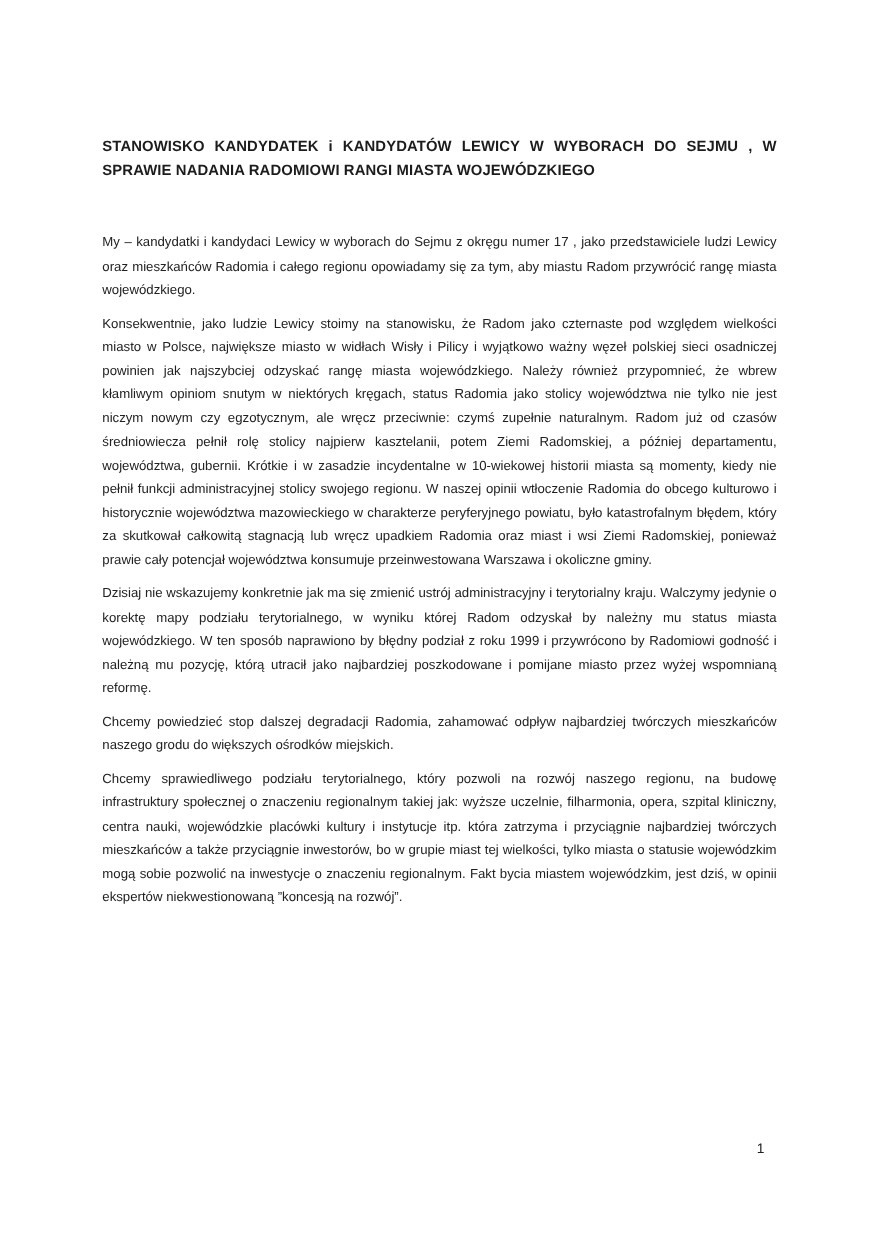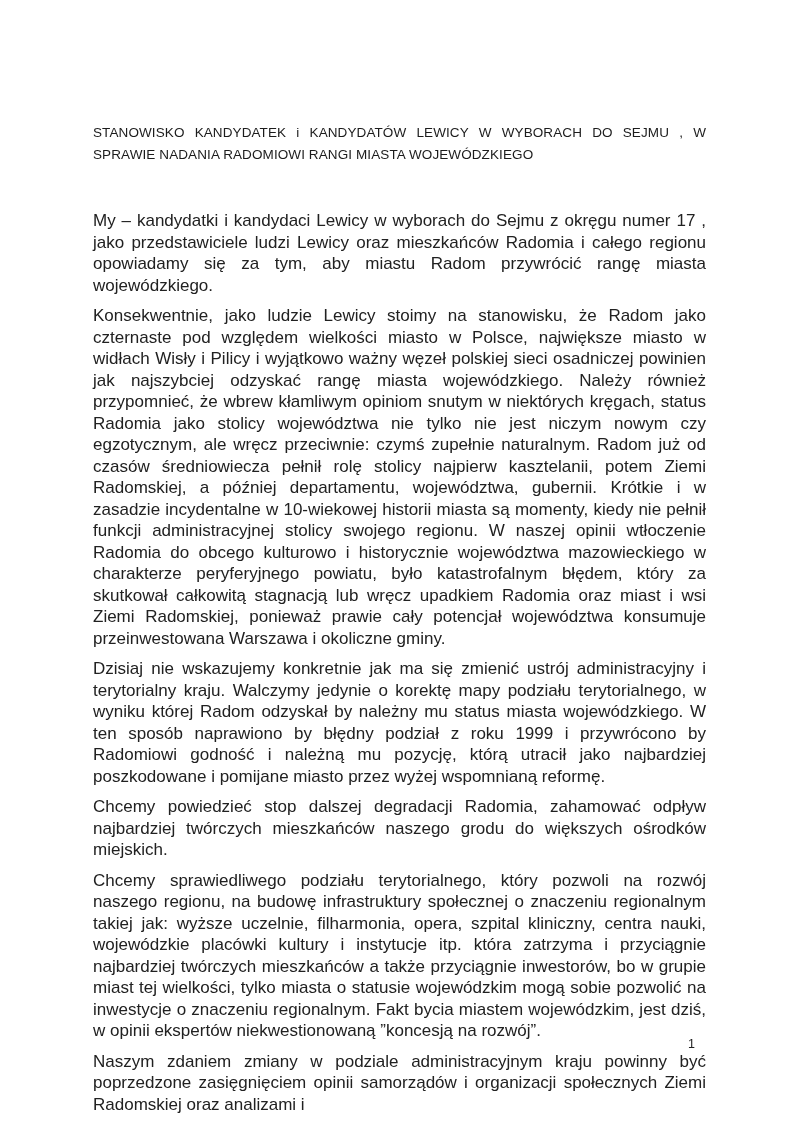--- a/index.html
+++ b/index.html
@@ -24,29 +24,29 @@
     background: #ffffff;
   }
   .content {
     position: absolute;
     left: 93px;
     top: 122px;
     width: 613px;
   }
   .doc-title {
     font-size: 13.5px;
-    font-weight: 400;
+    font-weight: 700;
     line-height: 22px;
     text-align: justify;
     letter-spacing: 0.1px;
     margin: 0 0 44px 0;
     color: #1c1c1c;
   }
   .body-par {
-    font-size: 17px;
+    font-size: 12px;
     font-weight: 400;
     line-height: 21.5px;
     text-align: justify;
     margin: 0 0 9px 0;
     color: #212121;
   }
   .page-number {
     position: absolute;
     right: 99px;
     top: 1036px;
@@ -60,17 +60,16 @@
 
 <div class="page">
   <div class="content">
     <h1 class="doc-title">STANOWISKO KANDYDATEK i KANDYDATÓW LEWICY W WYBORACH DO SEJMU , W SPRAWIE NADANIA RADOMIOWI RANGI MIASTA WOJEWÓDZKIEGO</h1>
     <div>
         <p class="body-par">My – kandydatki i kandydaci Lewicy w wyborach do Sejmu z okręgu numer 17 , jako przedstawiciele ludzi Lewicy oraz mieszkańców Radomia i całego regionu opowiadamy się za tym, aby miastu Radom przywrócić rangę miasta wojewódzkiego.</p>
         <p class="body-par">Konsekwentnie, jako ludzie Lewicy stoimy na stanowisku, że Radom jako czternaste pod względem wielkości miasto w Polsce, największe miasto w widłach Wisły i Pilicy i wyjątkowo ważny węzeł polskiej sieci osadniczej powinien jak najszybciej odzyskać rangę miasta wojewódzkiego. Należy również przypomnieć, że wbrew kłamliwym opiniom snutym w niektórych kręgach, status Radomia jako stolicy województwa nie tylko nie jest niczym nowym czy egzotycznym, ale wręcz przeciwnie: czymś zupełnie naturalnym. Radom już od czasów średniowiecza pełnił rolę stolicy najpierw kasztelanii, potem Ziemi Radomskiej, a później departamentu, województwa, gubernii. Krótkie i w zasadzie incydentalne w 10-wiekowej historii miasta są momenty, kiedy nie pełnił funkcji administracyjnej stolicy swojego regionu. W naszej opinii wtłoczenie Radomia do obcego kulturowo i historycznie województwa mazowieckiego w charakterze peryferyjnego powiatu, było katastrofalnym błędem, który za skutkował całkowitą stagnacją lub wręcz upadkiem Radomia oraz miast i wsi Ziemi Radomskiej, ponieważ prawie cały potencjał województwa konsumuje przeinwestowana Warszawa i okoliczne gminy.</p>
         <p class="body-par">Dzisiaj nie wskazujemy konkretnie jak ma się zmienić ustrój administracyjny i terytorialny kraju. Walczymy jedynie o korektę mapy podziału terytorialnego, w wyniku której Radom odzyskał by należny mu status miasta wojewódzkiego. W ten sposób naprawiono by błędny podział z roku 1999 i przywrócono by Radomiowi godność i należną mu pozycję, którą utracił jako najbardziej poszkodowane i pomijane miasto przez wyżej wspomnianą reformę.</p>
         <p class="body-par">Chcemy powiedzieć stop dalszej degradacji Radomia, zahamować odpływ najbardziej twórczych mieszkańców naszego grodu do większych ośrodków miejskich.</p>
         <p class="body-par">Chcemy sprawiedliwego podziału terytorialnego, który pozwoli na rozwój naszego regionu, na budowę infrastruktury społecznej o znaczeniu regionalnym takiej jak: wyższe uczelnie, filharmonia, opera, szpital kliniczny, centra nauki, wojewódzkie placówki kultury i instytucje itp. która zatrzyma i przyciągnie najbardziej twórczych mieszkańców a także przyciągnie inwestorów, bo w grupie miast tej wielkości, tylko miasta o statusie wojewódzkim mogą sobie pozwolić na inwestycje o znaczeniu regionalnym. Fakt bycia miastem wojewódzkim, jest dziś, w opinii ekspertów niekwestionowaną ”koncesją na rozwój”.</p>
-        <p class="body-par">Naszym zdaniem zmiany w podziale administracyjnym kraju powinny być poprzedzone zasięgnięciem opinii samorządów i organizacji społecznych Ziemi Radomskiej oraz analizami i</p>
       </div>
   </div>
   <div class="page-number">1</div>
 </div>
 
 </body></html>

